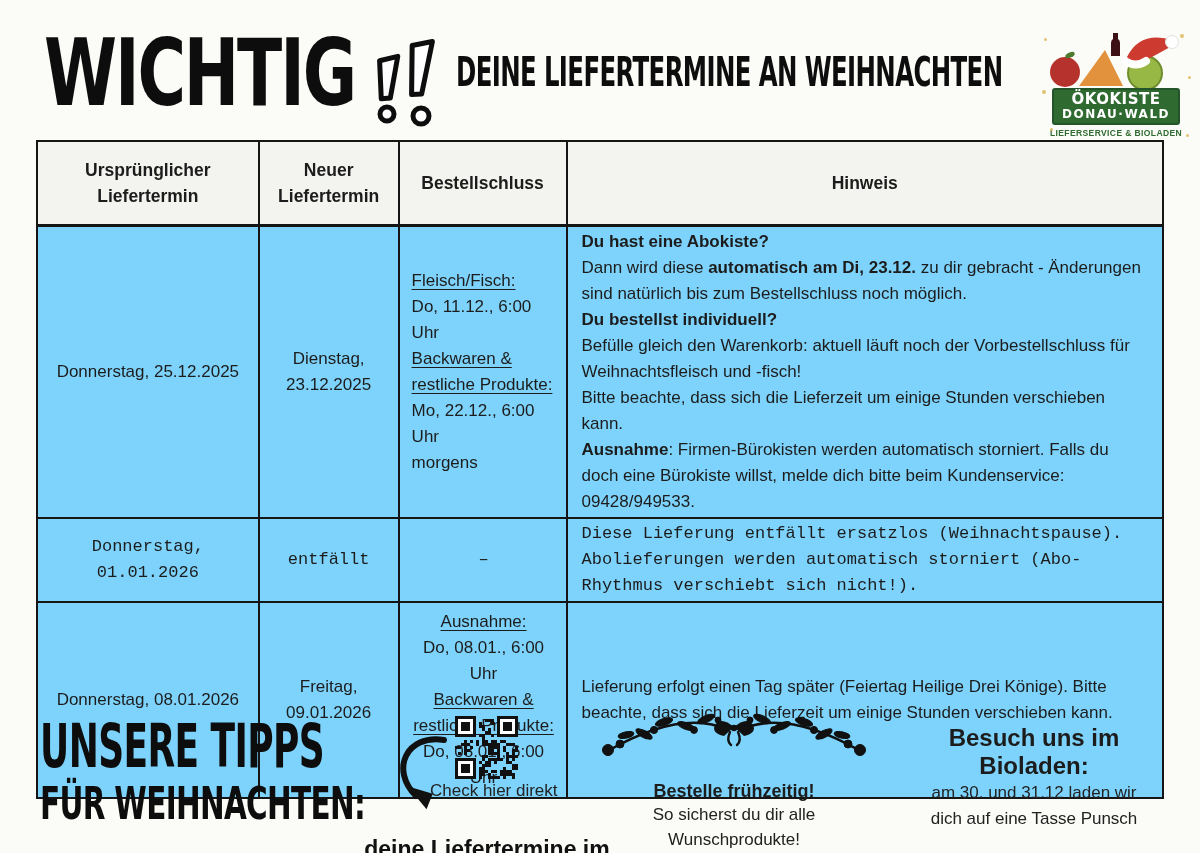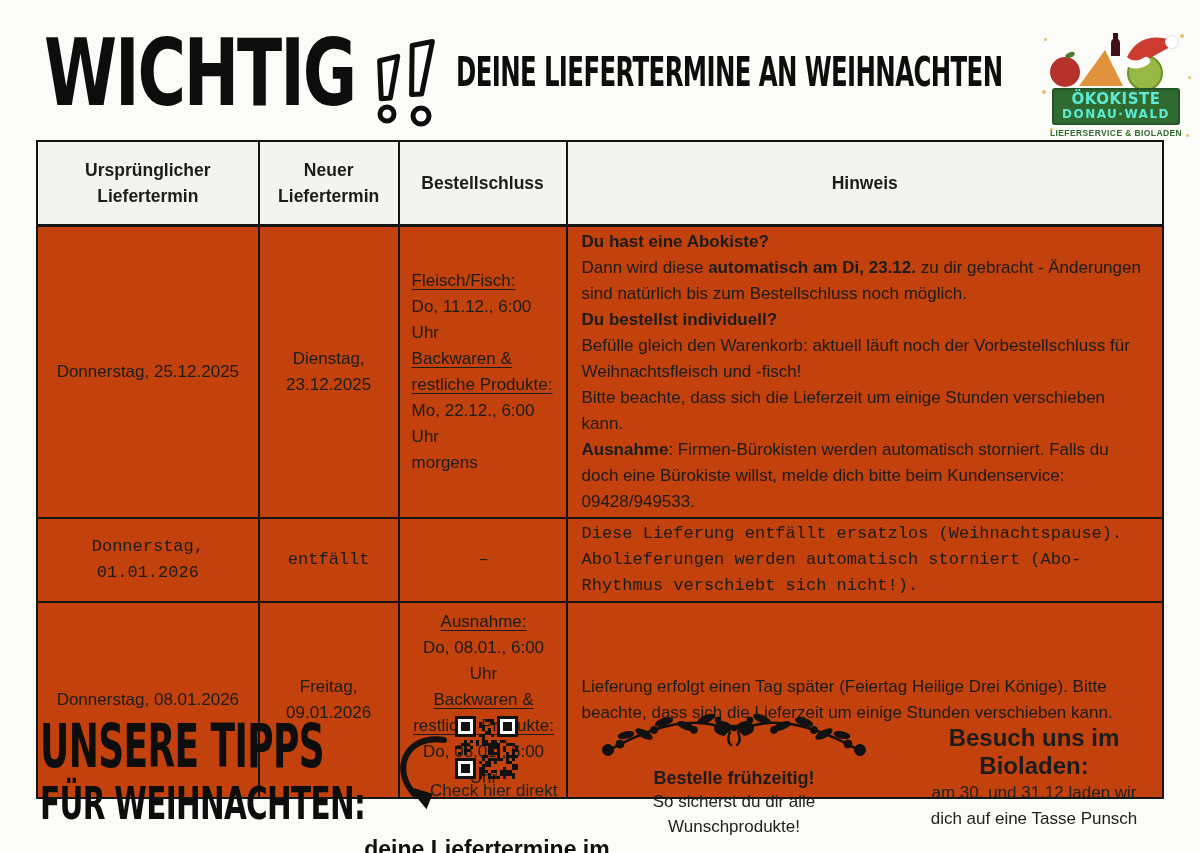--- a/index.html
+++ b/index.html
@@ -18,30 +18,30 @@
   .title-sub{
     position:absolute;left:456px;top:52px;font-family:"DejaVu Sans",sans-serif;
     font-weight:bold;font-size:40px;line-height:1.0;color:#0d0d0d;letter-spacing:-1px;
     transform:scaleX(0.61);transform-origin:left top;white-space:nowrap;
   }
   
   .logo{position:absolute;left:1040px;top:30px;width:152px;height:112px;text-align:center;}
   .logo .dots span{position:absolute;border-radius:50%;background:#ddb34f;opacity:.8;}
   .logo-box{
     position:relative;display:inline-block;margin-top:-6px;background:#2f6b31;
-    border:2px solid #24542a;border-radius:3px;padding:2px 8px 3px;color:#5eead4;
+    border:2px solid #24542a;border-radius:3px;padding:2px 8px 3px;color:#ffffff;
     font-family:"DejaVu Sans",sans-serif;font-weight:bold;line-height:1.05;
   }
   .logo-box .l1{font-size:15px;letter-spacing:.5px;}
   .logo-box .l2{font-size:12px;letter-spacing:1.5px;}
   .logo-tag{margin-top:3px;font-size:8.5px;font-weight:bold;color:#2f6b31;letter-spacing:.4px;}
   
   table.grid{
     position:absolute;left:36px;top:140px;width:1128px;border-collapse:collapse;
-    background:#c2410c;
+    background:#7dd3fc;
   }
   table.grid th,table.grid td{border:2px solid #151515;}
   table.grid thead tr{height:84px;}
   table.grid tbody tr:nth-child(1){height:252px;}
   table.grid tbody tr:nth-child(2){height:66px;font-family:Liberation Mono, monospace;}
   table.grid tbody tr:nth-child(3){height:147px;}
   table.grid th{
     background:#f3f3ef;font-size:17.5px;font-weight:bold;text-align:center;
     line-height:1.5;padding:4px 10px;border-bottom-width:3px;
   }
@@ -56,21 +56,21 @@
   .u{text-decoration:underline;text-underline-offset:3px;}
   
   .tips{position:absolute;left:40px;top:716px;font-family:"DejaVu Sans",sans-serif;font-weight:bold;color:#0d0d0d;}
   .tips .t1{font-size:60px;line-height:1.0;letter-spacing:-1px;transform:scaleX(0.60);transform-origin:left top;white-space:nowrap;}
   .tips .t2{font-size:44px;line-height:1.0;letter-spacing:-1px;margin-top:6px;transform:scaleX(0.67);transform-origin:left top;white-space:nowrap;}
   .arrow{position:absolute;left:388px;top:732px;}
   .qr{position:absolute;left:455px;top:716px;width:63px;height:63px;}
   .qr-cap1{position:absolute;left:430px;top:781px;font-size:17px;color:#222;}
   .qr-cap2{position:absolute;left:348px;top:836px;width:278px;text-align:center;font-size:23px;font-weight:bold;color:#111;}
   .order{position:absolute;left:598px;top:710px;width:272px;text-align:center;}
-  .order .ttl{font-size:18px;font-weight:bold;margin-top:4px;}
+  .order .ttl{font-size:18px;font-weight:bold;margin-top:17px;}
   .order .ln{font-size:17px;line-height:25px;color:#222;}
   .shop{position:absolute;left:918px;top:724px;width:232px;text-align:center;}
   .shop .ttl{font-size:24px;font-weight:bold;}
   .shop .ln{font-size:17px;line-height:26px;color:#222;}
 </style>
 </head>
 <body>
 
 <div class="page">
 

